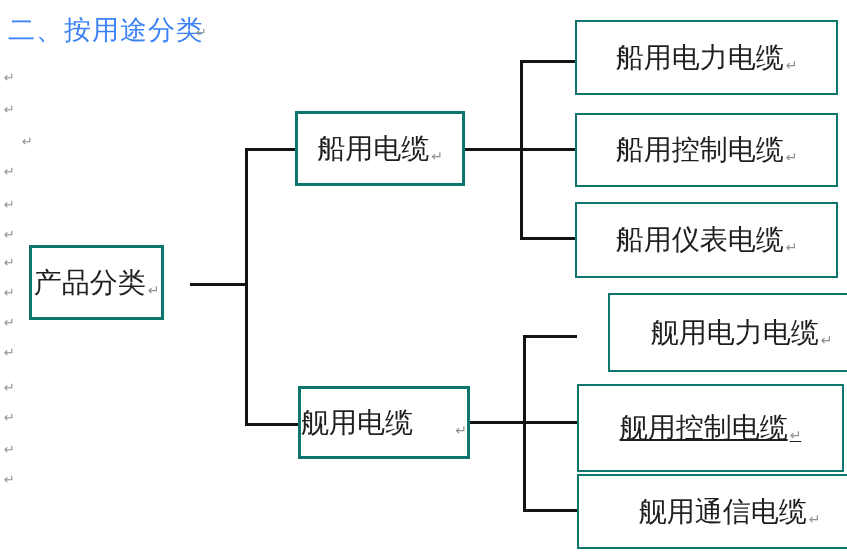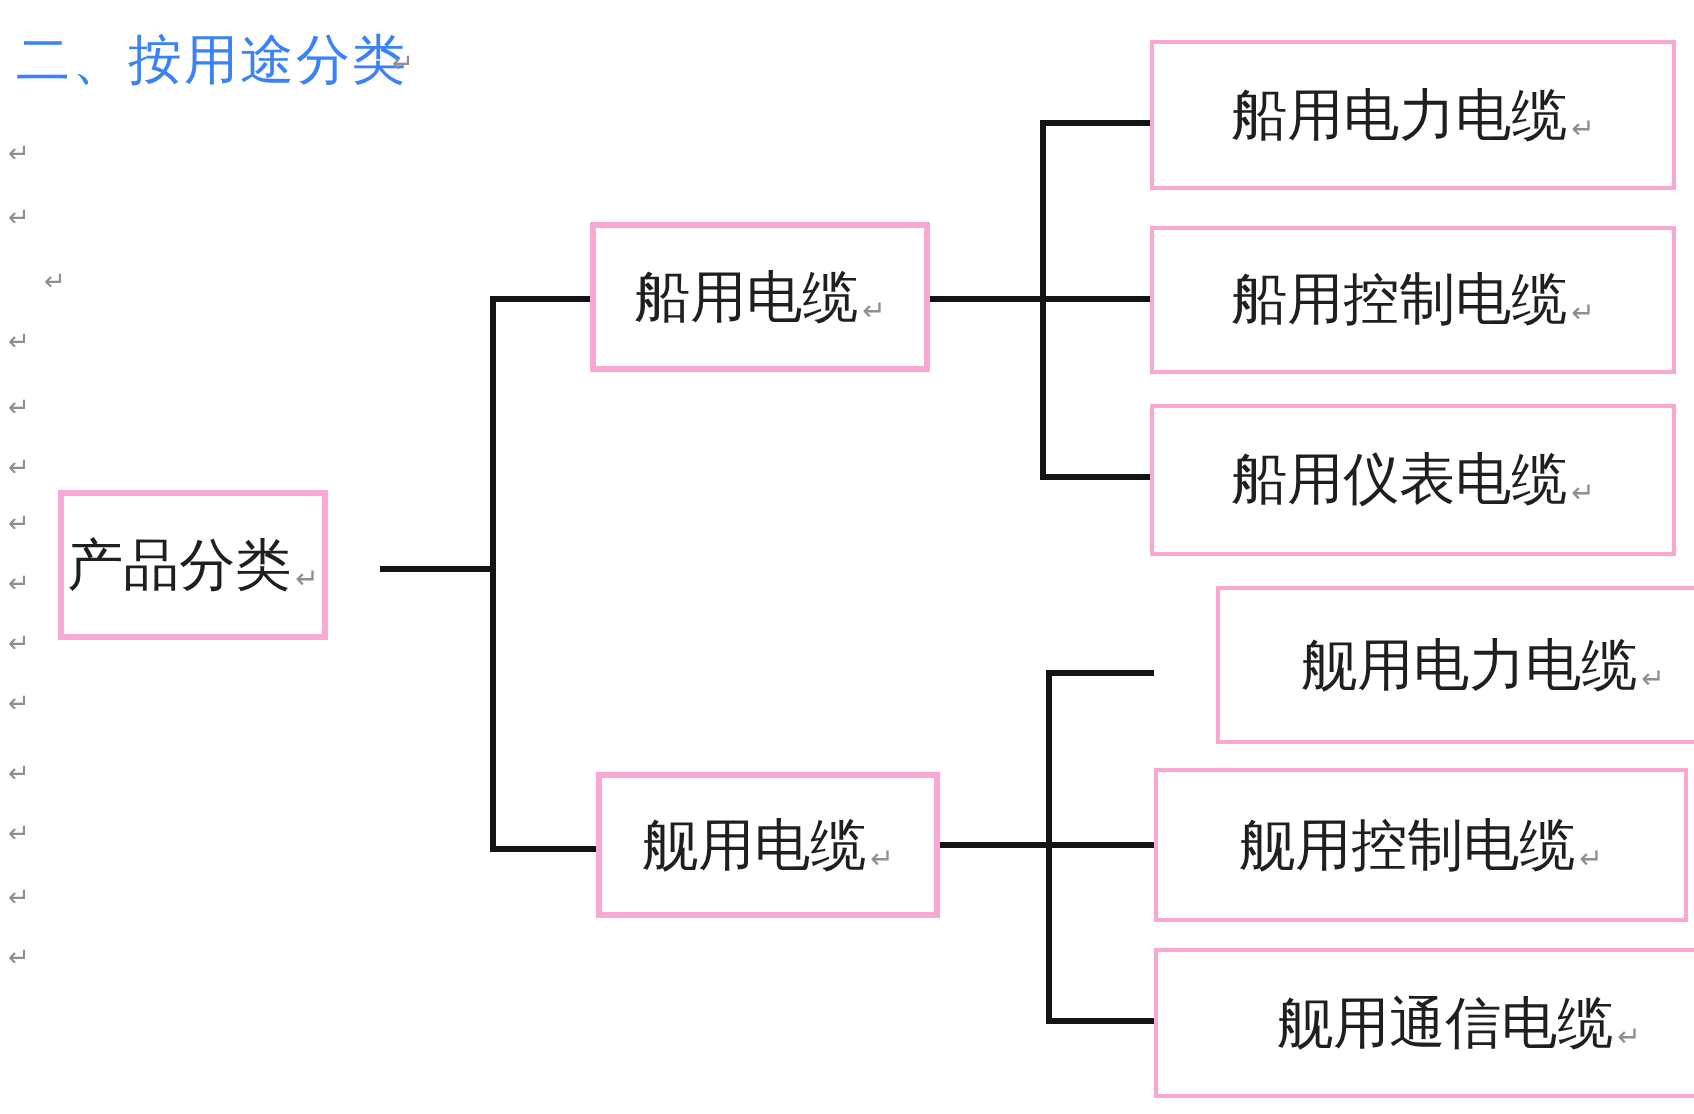--- a/index.html
+++ b/index.html
@@ -14,40 +14,40 @@
     position:absolute;left:8px;top:12px;
     font-size:27px;color:#3b82f6;letter-spacing:1px;
     white-space:nowrap;
   }
   .ret{
     position:absolute;color:#8f8f8f;font-size:13px;line-height:1;
     font-family:"DejaVu Sans",sans-serif;
   }
   .box{
     position:absolute;box-sizing:border-box;
-    border:3px solid #f9a8d4;background:#ffffff;
+    border:3px solid #0f766e;background:#ffffff;
     display:flex;align-items:center;justify-content:center;
     font-size:28px;color:#1f1f1f;white-space:nowrap;
   }
   .box .label{display:inline-block;}
   .box .ret-inline{
     color:#8f8f8f;font-size:14px;margin-left:2px;
     transform:translateY(7px);display:inline-block;
   }
   .leaf{border-width:2px;}
   .line{position:absolute;background:#141414;}
   
   .n-root{left:29px;top:245px;width:135px;height:75px;}
   .n-mid1{left:295px;top:111px;width:170px;height:75px;}
-  .n-mid2{left:298px;top:386px;width:172px;height:73px;}
+  .n-mid2{left:298px;top:386px;width:172px;height:73px;justify-content:space-between;}
   .n-r1{left:575px;top:20px;width:263px;height:75px;}
   .n-r2{left:575px;top:113px;width:263px;height:74px;}
   .n-r3{left:575px;top:202px;width:263px;height:76px;}
   .n-r4{left:577px;top:293px;width:267px;height:79px;margin-left:31px;}
-  .n-r5{left:577px;top:384px;width:267px;height:77px;}
+  .n-r5{left:577px;top:384px;width:267px;height:88px;text-decoration:underline;}
   .n-r6{left:577px;top:474px;width:305px;height:75px;}
   
   .l-root{left:190px;top:283px;width:57px;height:3px;}
   .l-trunk1{left:245px;top:148px;width:3px;height:278px;}
   .l-bmid1{left:245px;top:148px;width:53px;height:3px;}
   .l-bmid2{left:245px;top:423px;width:55px;height:3px;}
   .l-cmid1{left:465px;top:148px;width:55px;height:3px;}
   .l-trunk2{left:520px;top:60px;width:3px;height:180px;}
   .l-br1{left:520px;top:60px;width:55px;height:3px;}
   .l-br2{left:520px;top:148px;width:55px;height:3px;}

